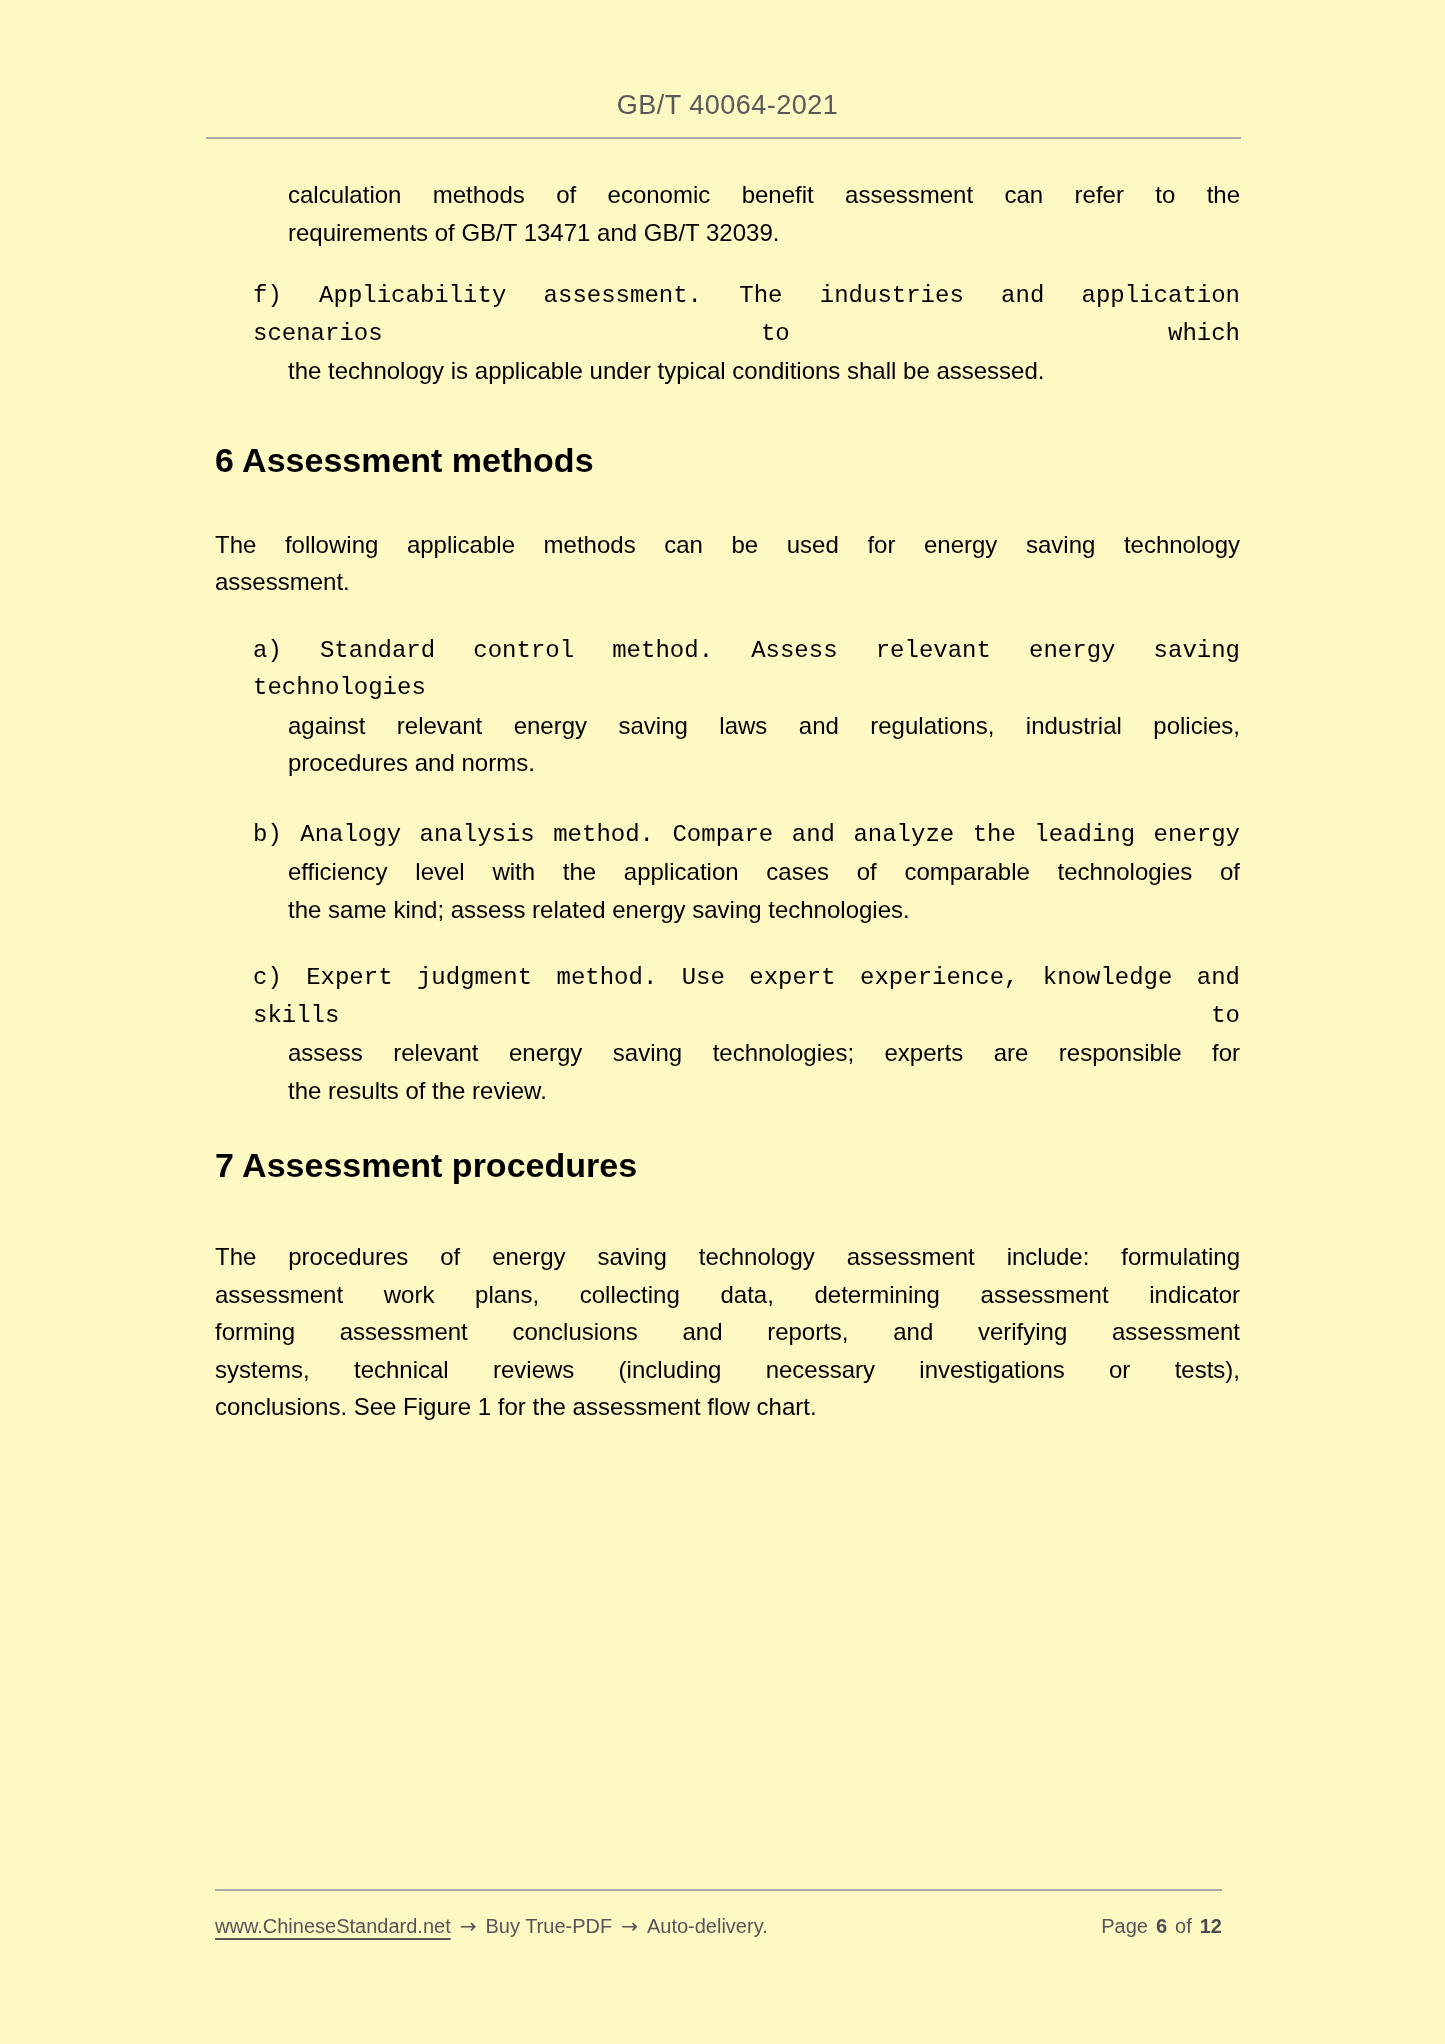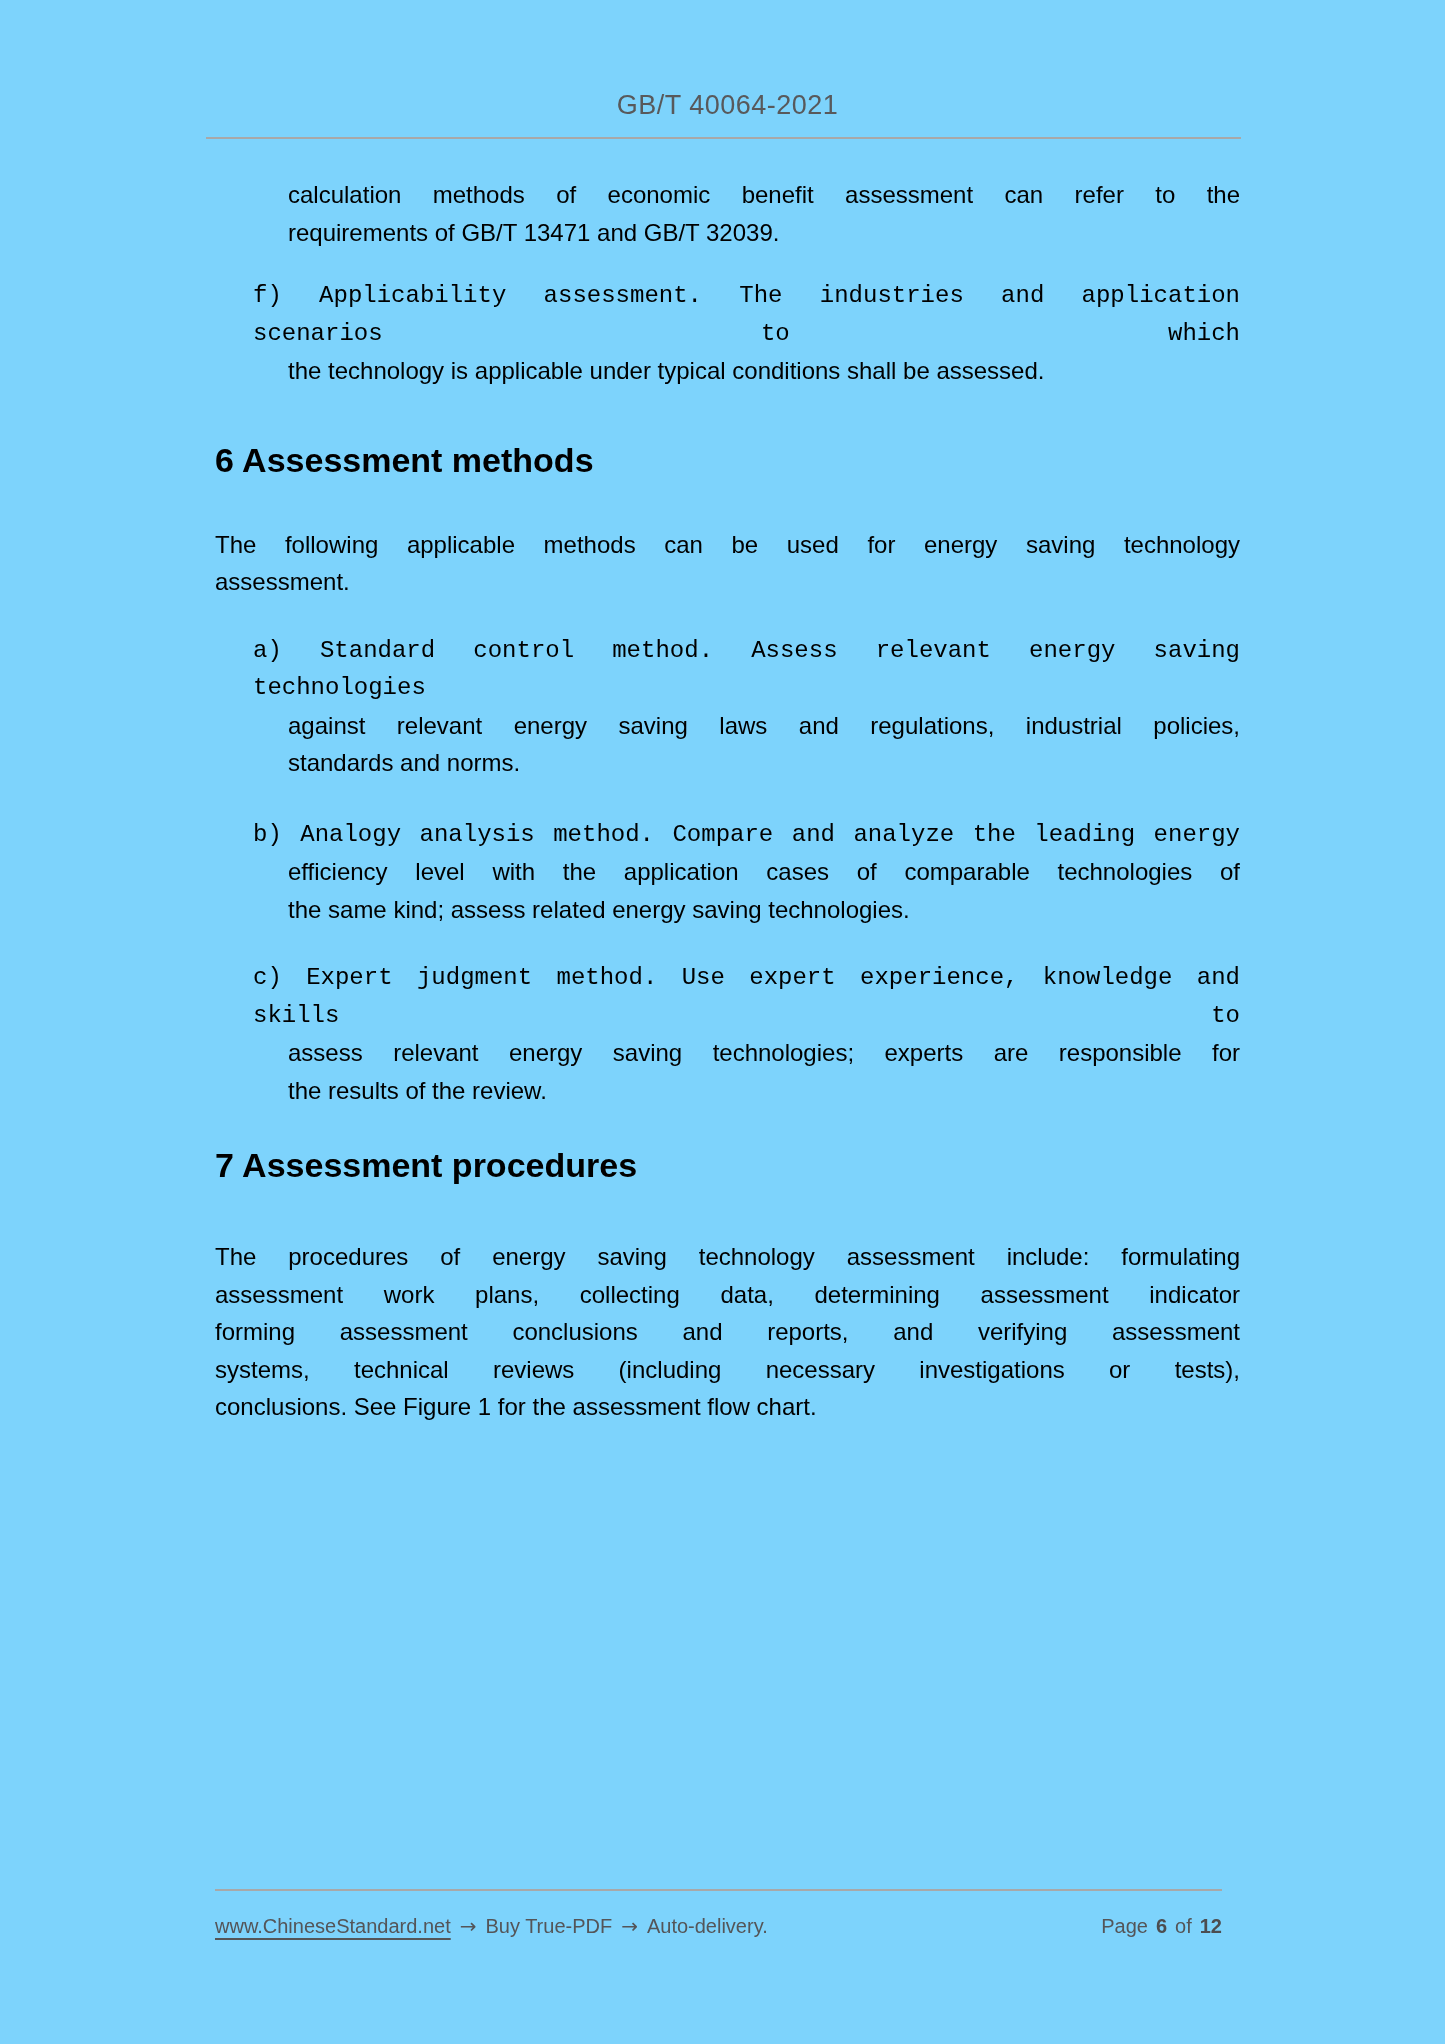--- a/index.html
+++ b/index.html
@@ -1,20 +1,20 @@
 <!DOCTYPE html>
 <html><head>
 <meta charset="utf-8">
 <style>
   html, body { margin: 0; padding: 0; background: #ffffff; }
   .page {
     position: relative;
     width: 1445px;
     height: 2044px;
-    background: #7dd3fc;
+    background: #fef9c3;
     font-family: "Liberation Sans", "DejaVu Sans", sans-serif;
     overflow: hidden;
   }
   .doc-code {
     position: absolute;
     top: 92px;
     left: 215px;
     width: 1025px;
     text-align: center;
     font-size: 27px;
@@ -113,21 +113,21 @@
     <div id="h6" class="heading">6 Assessment methods</div>
 
     <div id="p2">
       <div class="j">The following applicable methods can be used for energy saving technology</div>
       <div class="L">assessment.</div>
     </div>
 
     <div id="item-a">
       <div class="j m">a) Standard control method. Assess relevant energy saving technologies</div>
       <div class="j i1">against relevant energy saving laws and regulations, industrial policies,</div>
-      <div class="L i1">standards and norms.</div>
+      <div class="L i1">procedures and norms.</div>
     </div>
 
     <div id="item-b">
       <div class="j m">b) Analogy analysis method. Compare and analyze the leading energy</div>
       <div class="j i1">efficiency level with the application cases of comparable technologies of</div>
       <div class="L i1">the same kind; assess related energy saving technologies.</div>
     </div>
 
     <div id="item-c">
       <div class="j m">c) Expert judgment method. Use expert experience, knowledge and skills to</div>

